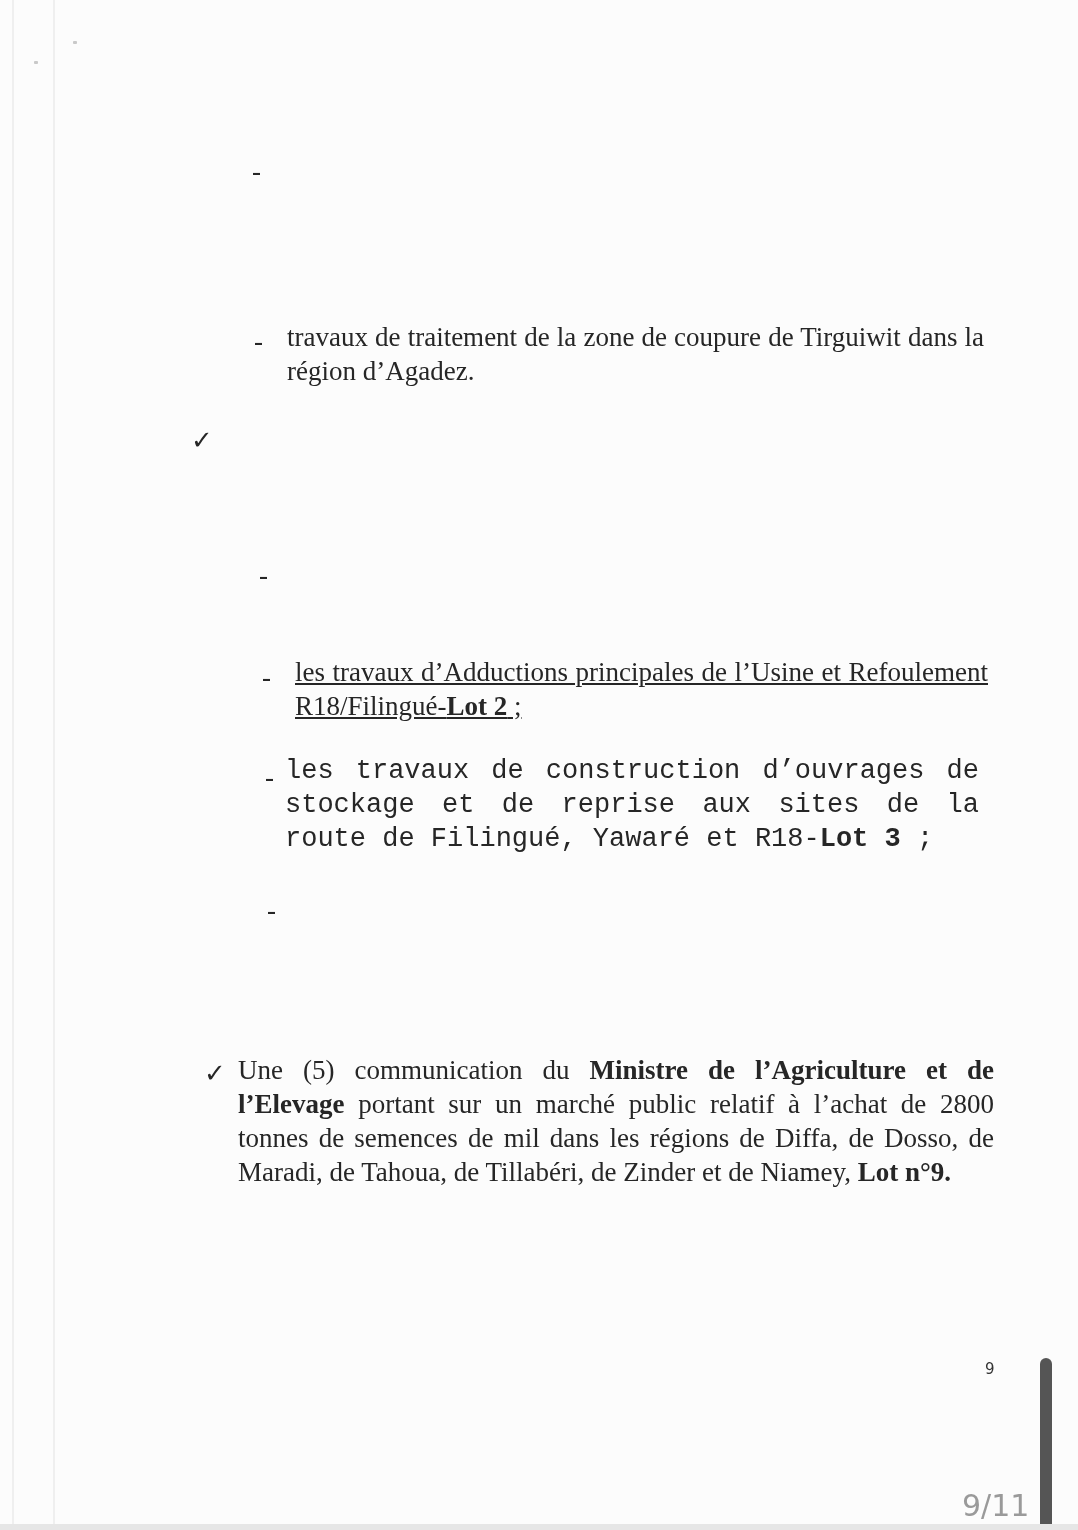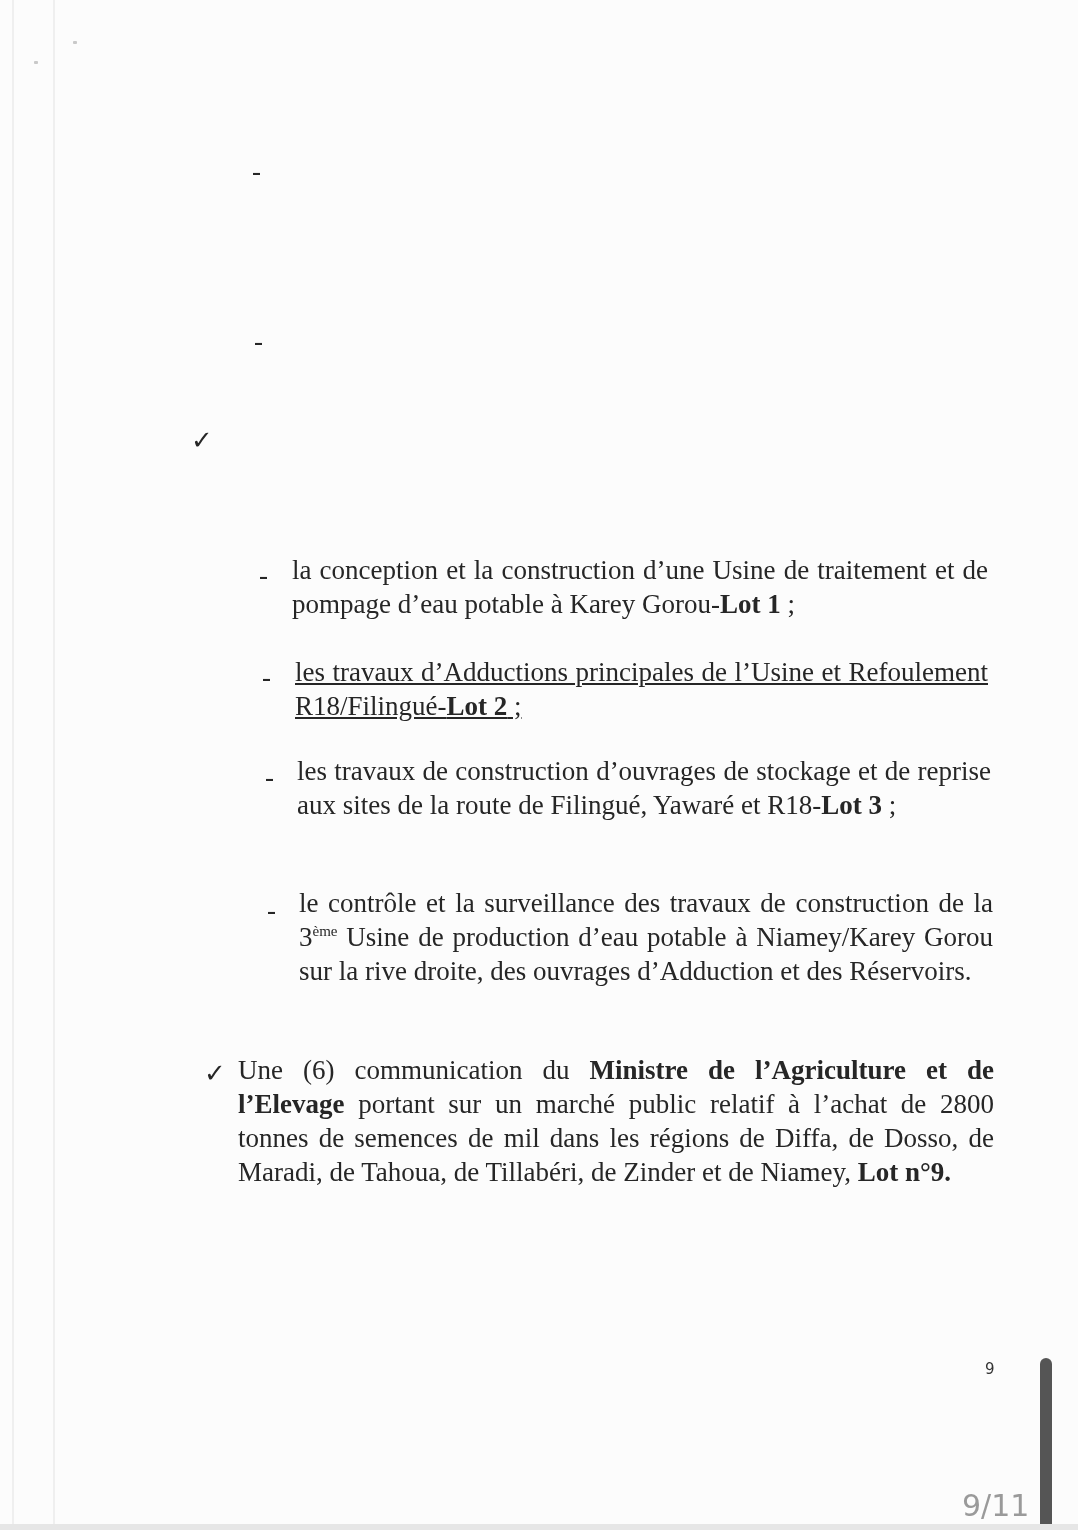--- a/index.html
+++ b/index.html
@@ -30,36 +30,35 @@
 
 <div class="page">
   <div class="edge-line" style="left:12px"></div>
   <div class="edge-line" style="left:53px"></div>
   <div class="speck" style="left:73px;top:41px"></div>
   <div class="speck" style="left:34px;top:61px"></div>
 
   <div class="dash" style="left:252px;top:154px">-</div>
 
   <div class="dash" style="left:254px;top:324px">-</div>
+  <div class="block" style="left:287px;top:320px;width:697px;"><span>travaux de traitement de la zone de coupure de Tirguiwit dans la région d’Agadez.</span></div>
 
   <div class="check" style="left:191px;top:424px">✓</div>
 
   <div class="dash" style="left:259px;top:558px">-</div>
-  <div class="block" style="left:292px;top:553px;width:696px;"><span>la conception et la construction d’une Usine de traitement et de pompage d’eau potable à Karey Gorou-</span><b>Lot 1</b><span> ;</span></div>
 
   <div class="dash" style="left:262px;top:660px">-</div>
   <div class="block" style="left:295px;top:655px;width:693px;text-decoration:underline;"><span>les travaux d’Adductions principales de l’Usine et Refoulement R18/Filingué-</span><b>Lot 2</b><span> ;</span></div>
 
   <div class="dash" style="left:265px;top:760px">-</div>
-  <div class="block" style="left:297px;top:754px;width:694px;"><span>les travaux de construction d’ouvrages de stockage et de reprise aux sites de la route de Filingué, Yawaré et R18-</span><b>Lot 3</b><span> ;</span></div>
+  <div class="block" style="left:285px;top:754px;width:694px;font-family:Liberation Mono, monospace;"><span>les travaux de construction d’ouvrages de stockage et de reprise aux sites de la route de Filingué, Yawaré et R18-</span><b>Lot 3</b><span> ;</span></div>
 
   <div class="dash" style="left:267px;top:893px">-</div>
-  <div class="block" style="left:299px;top:886px;width:694px;"><span>le contrôle et la surveillance des travaux de construction de la 3</span><sup>ème</sup><span> Usine de production d’eau potable à Niamey/Karey Gorou sur la rive droite, des ouvrages d’Adduction et des Réservoirs.</span></div>
 
   <div class="check" style="left:204px;top:1057px">✓</div>
-  <div class="block" style="left:238px;top:1053px;width:756px;"><span>Une (6) communication du </span><b>Ministre de l’Agriculture et de l’Elevage</b><span> portant sur un marché public relatif à l’achat de 2800 tonnes de semences de mil dans les régions de Diffa, de Dosso, de Maradi, de Tahoua, de Tillabéri, de Zinder et de Niamey, </span><b>Lot n°9.</b></div>
+  <div class="block" style="left:238px;top:1053px;width:756px;"><span>Une (5) communication du </span><b>Ministre de l’Agriculture et de l’Elevage</b><span> portant sur un marché public relatif à l’achat de 2800 tonnes de semences de mil dans les régions de Diffa, de Dosso, de Maradi, de Tahoua, de Tillabéri, de Zinder et de Niamey, </span><b>Lot n°9.</b></div>
 
   <div class="page-num">9</div>
 </div>
 
 <div class="page-indicator">9/11</div>
 <div class="scrollbar"></div>
 <div class="bottom-bar"></div>
 
 </body></html>

